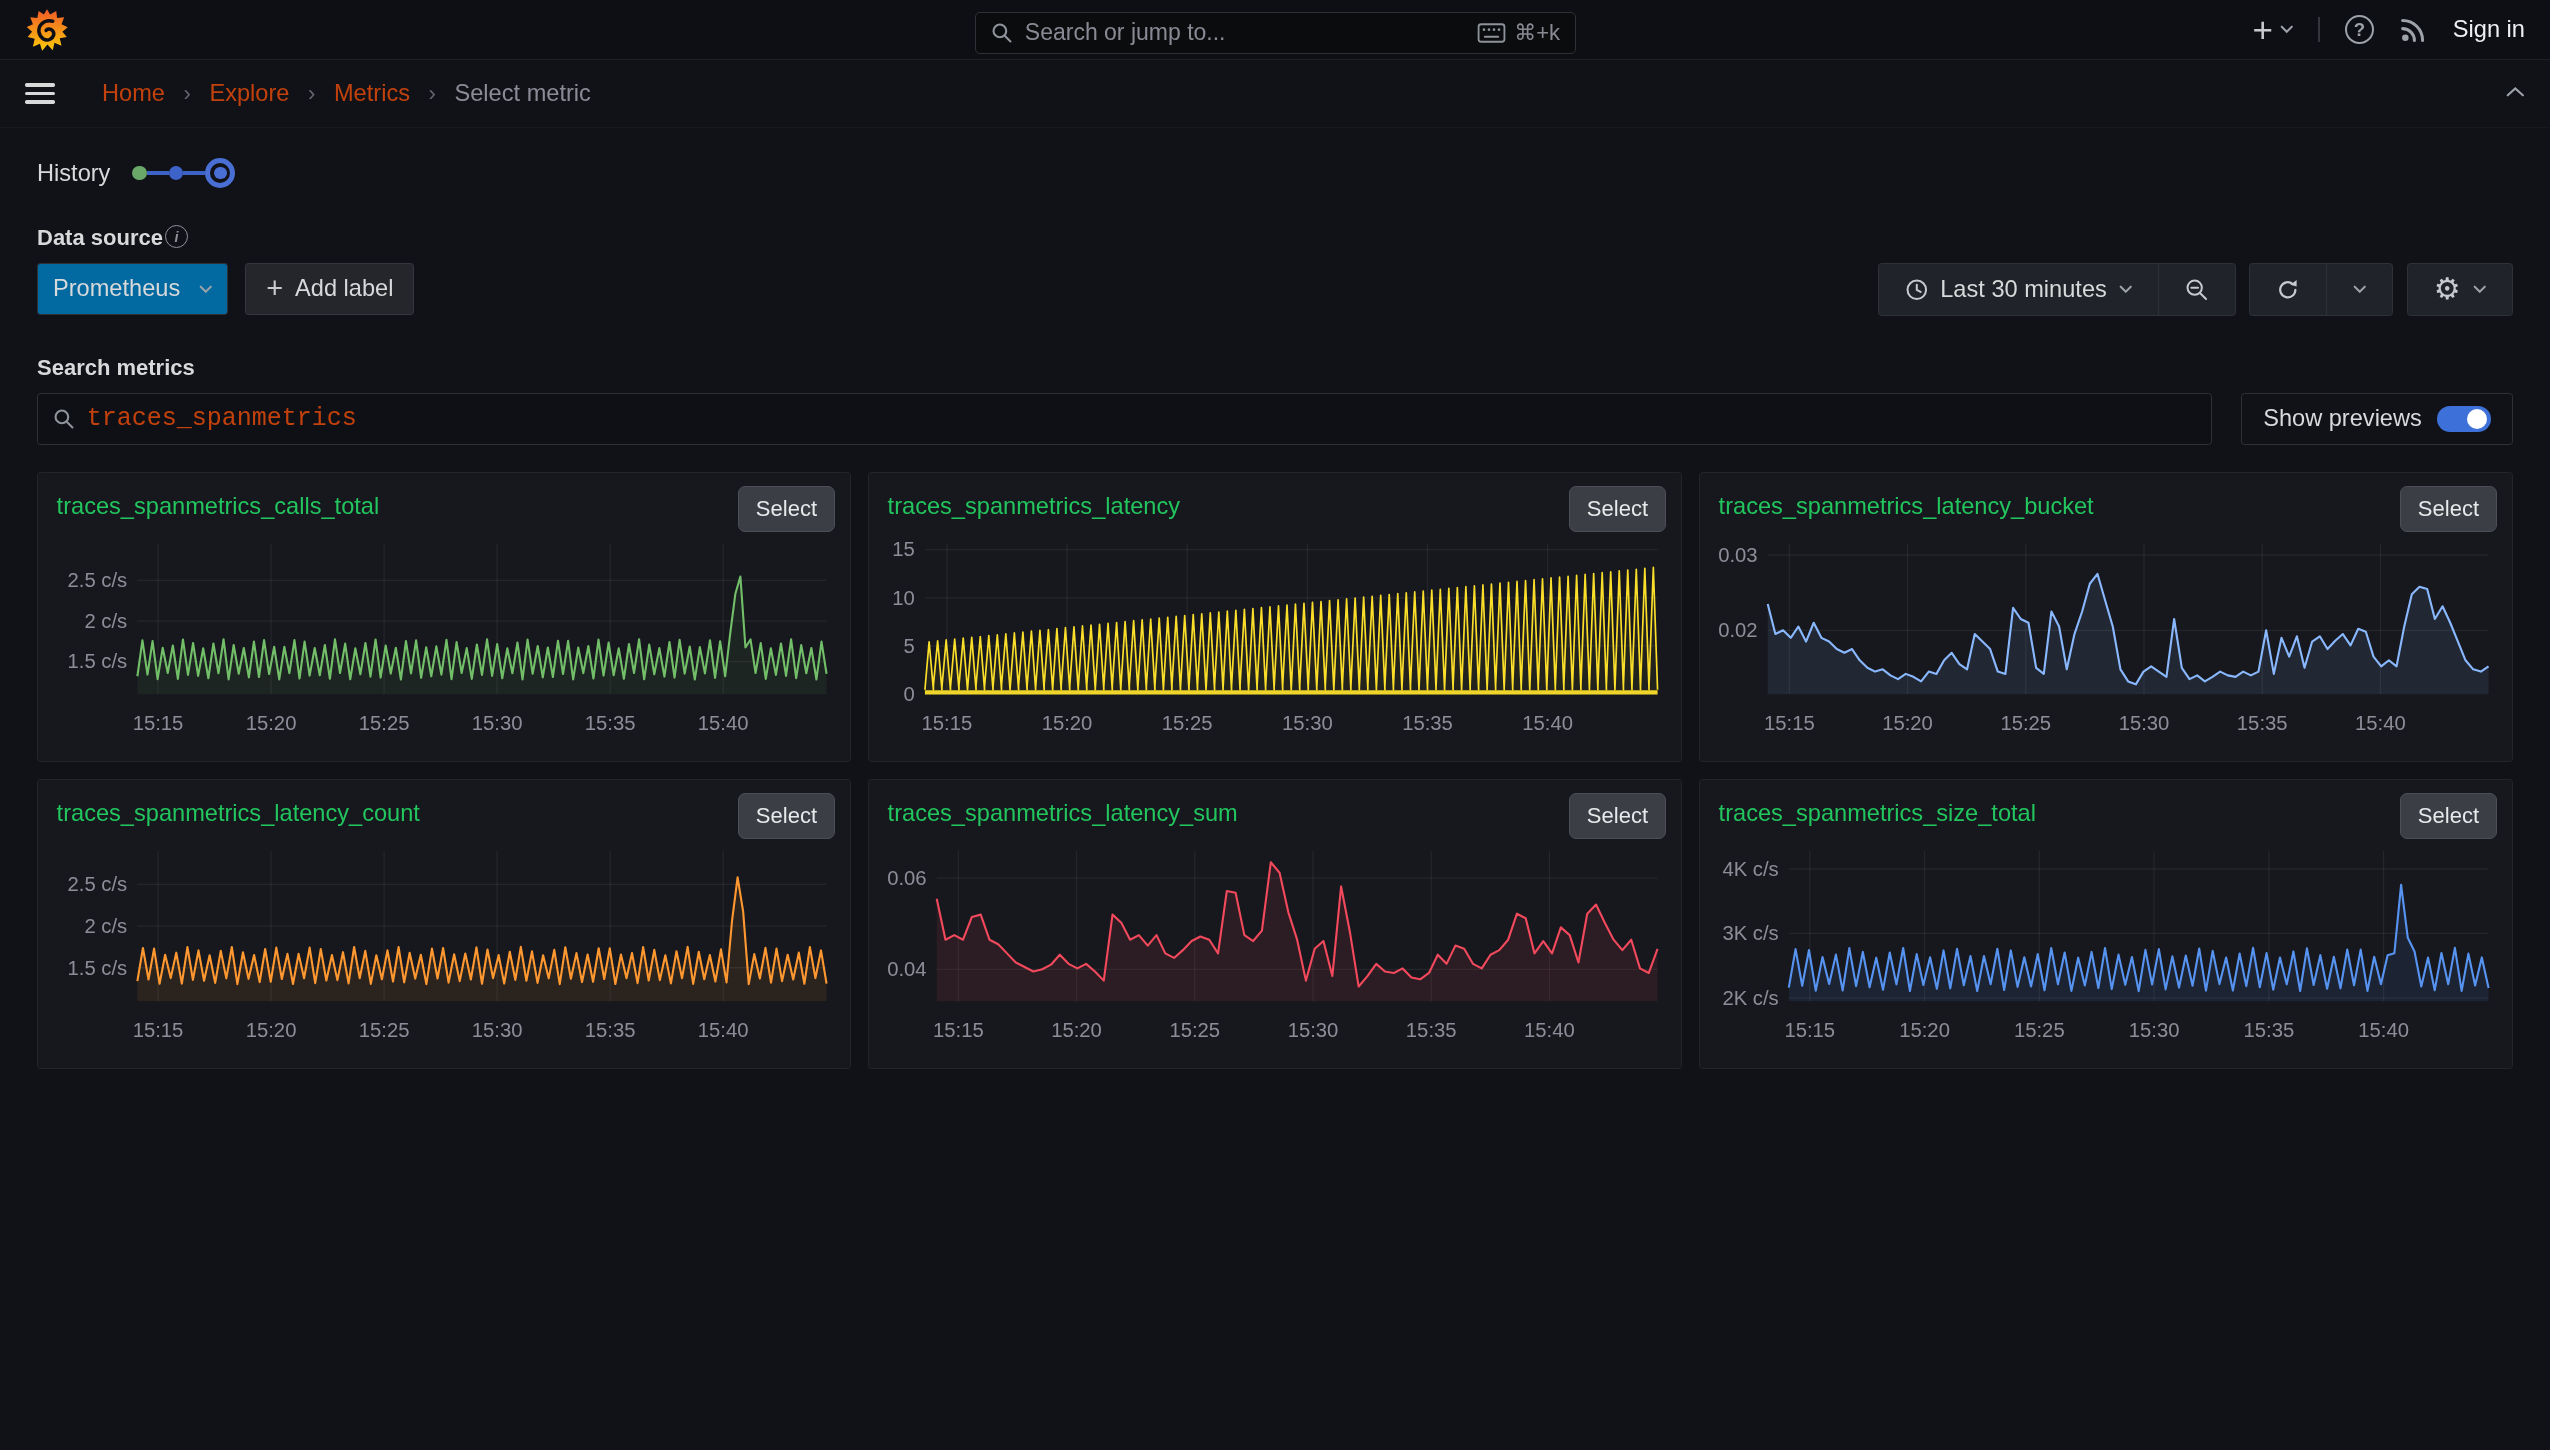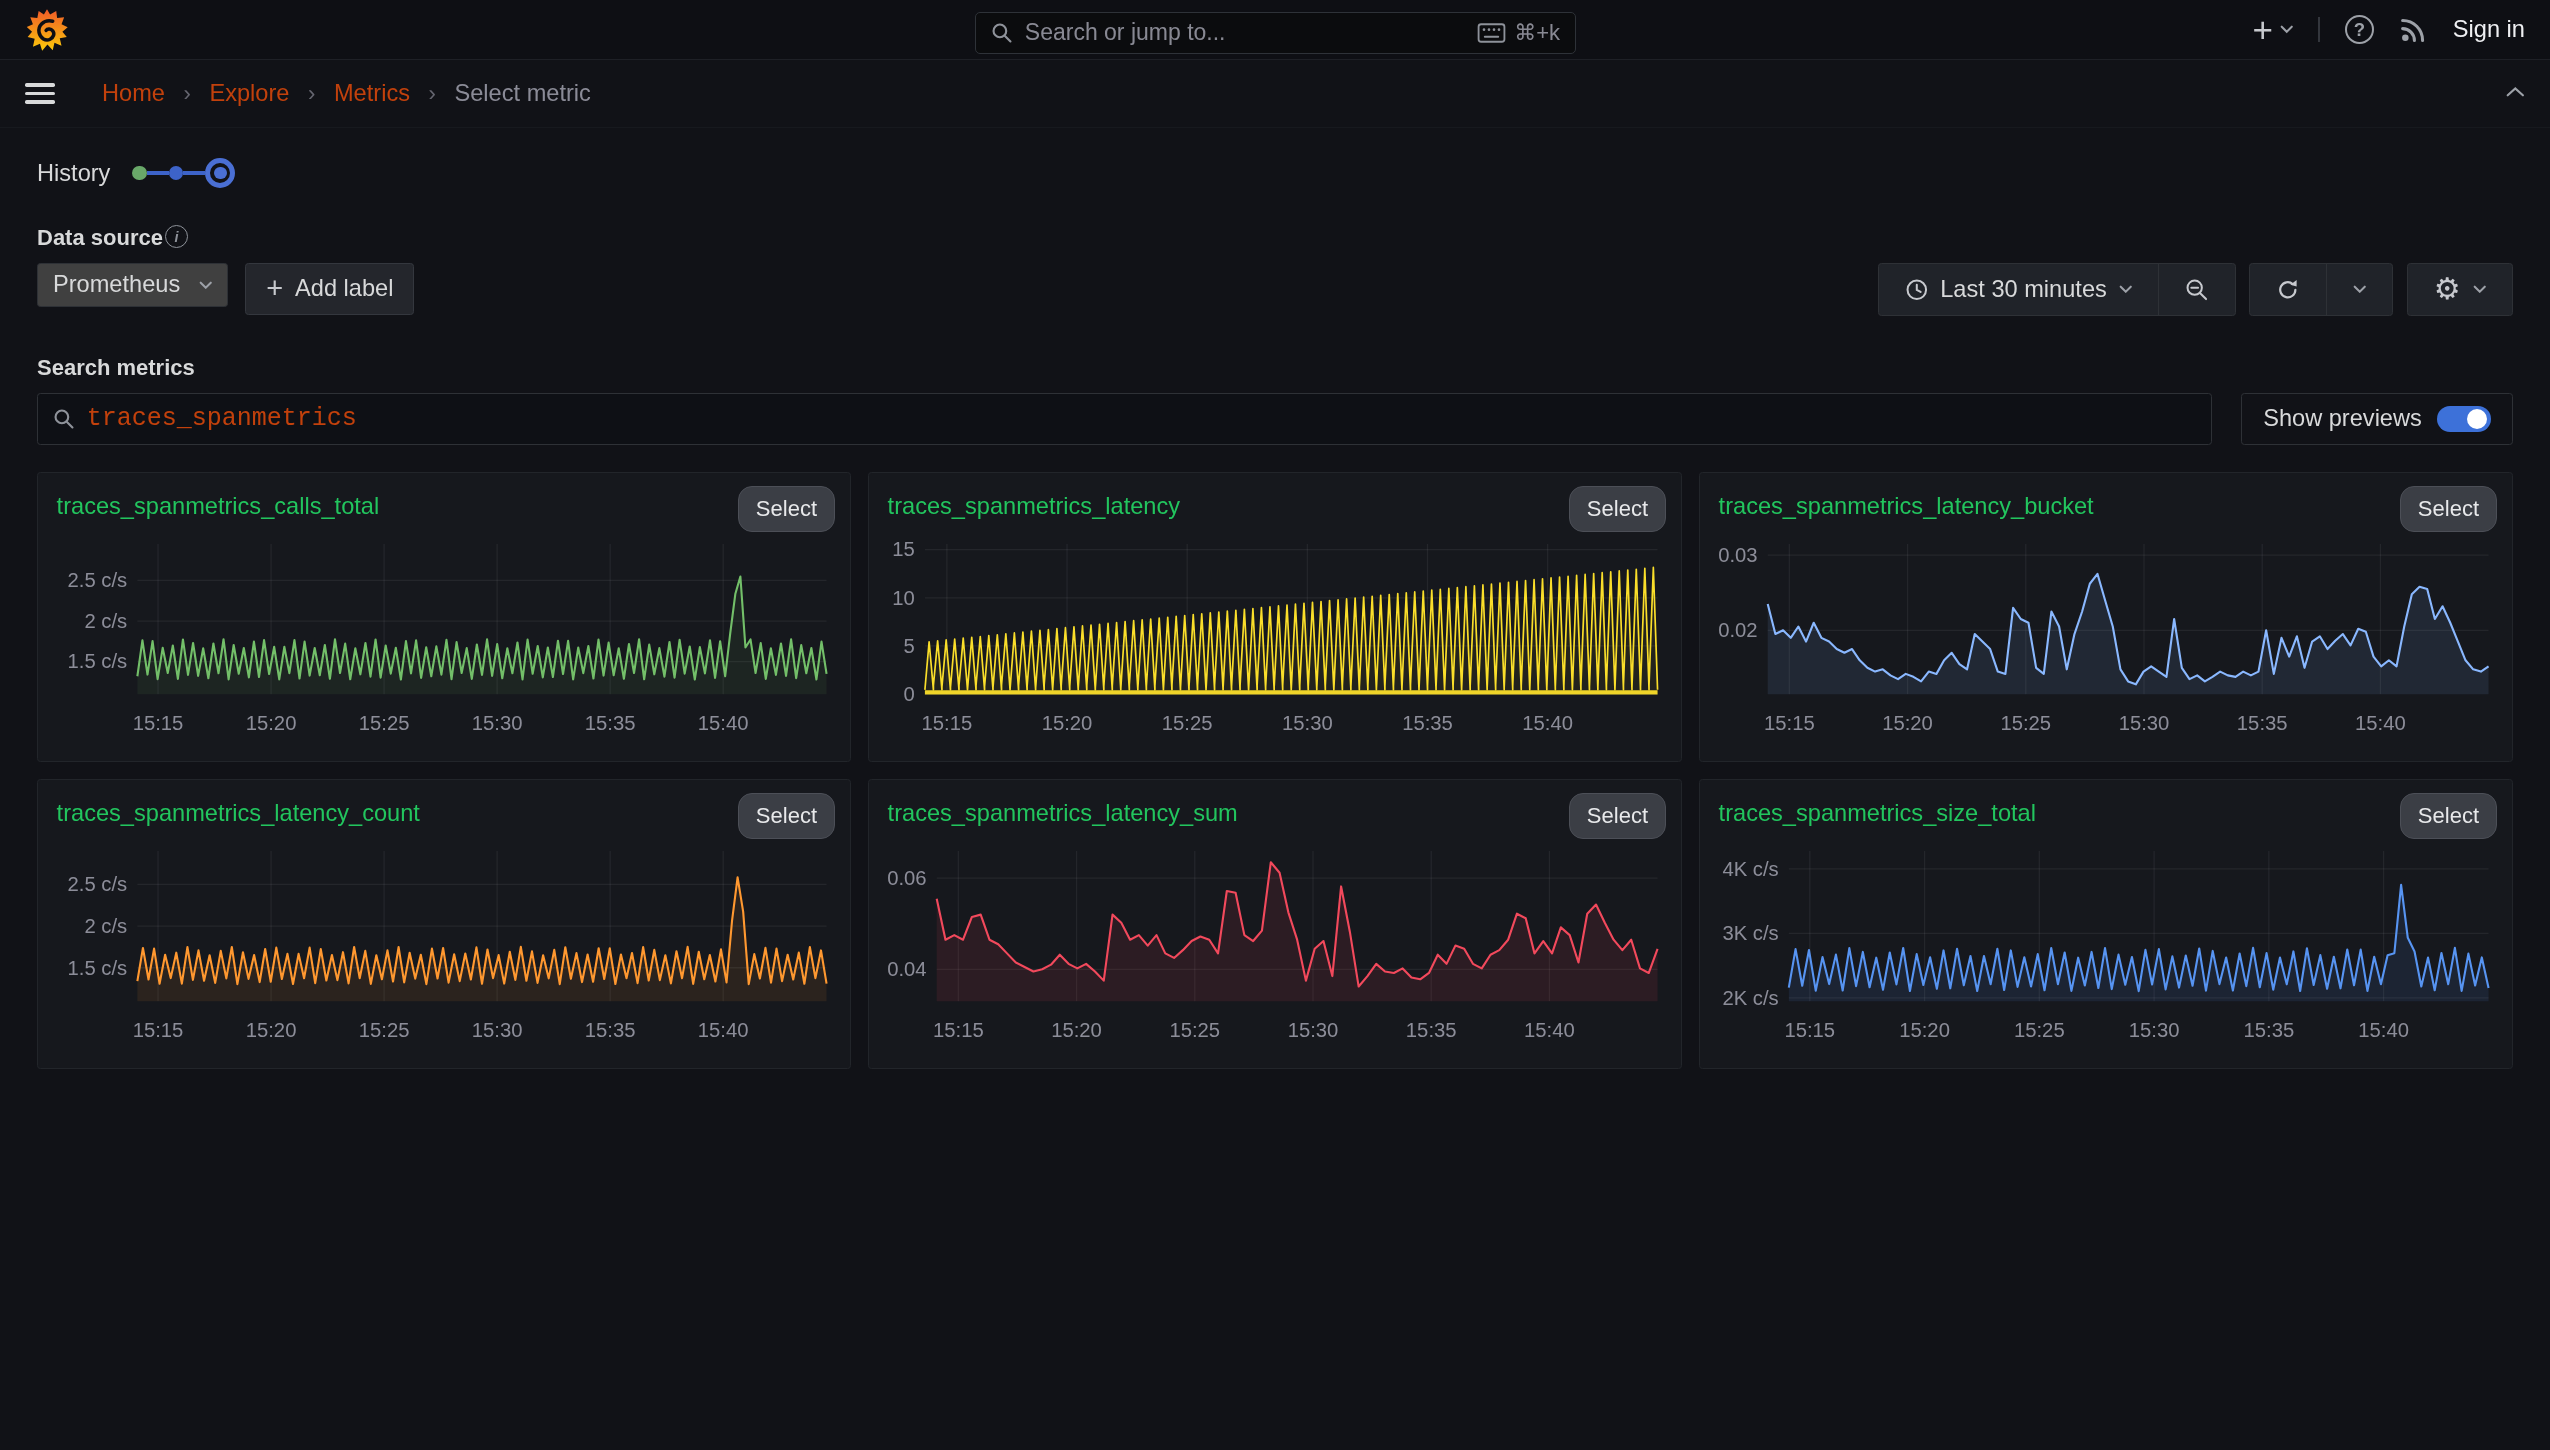--- a/index.html
+++ b/index.html
@@ -40,21 +40,21 @@
   .hist-dot.blue { background:#3D63C9; }
   .hist-link { width:22px; height:3.4px; background:#3D63C9; }
   .hist-ring { width:30px; height:30px; border-radius:50%; border:5px solid #4A6FD4; display:flex; align-items:center; justify-content:center; }
   .hist-ring .core { width:12.7px; height:12.7px; border-radius:50%; background:#4A6FD4; }
 
   .section-label { display:flex; align-items:flex-start; gap:2px; font-size:22px; font-weight:700; color:#D8D9DA; margin-bottom:11.8px; }
   .info-icon { width:23px; height:23px; border-radius:50%; border:1.7px solid #8e929a; color:#8e929a; font-size:14.4px; display:flex; align-items:center; justify-content:center; font-style:italic; font-weight:700; }
 
   .controls-row { display:flex; align-items:flex-start; justify-content:space-between; margin-bottom:39px; }
   .left-controls { display:flex; gap:17px; }
-  .select-box { height:44px; min-width:187px; background:#404040; border:0.8px solid #2e3136; border-radius:3.4px; display:flex; align-items:center; justify-content:space-between; padding:0 15px; font-size:23.6px; cursor:pointer; }
+  .select-box { height:52px; min-width:187px; background:#0369a1; border:0.8px solid #2e3136; border-radius:3.4px; display:flex; align-items:center; justify-content:space-between; padding:0 15px; font-size:23.6px; cursor:pointer; }
   .btn { height:52px; border-radius:3.4px; border:0.8px solid #34373e; background:#24262c; color:#D8D9DA; font-size:23.6px; font-weight:500; display:flex; align-items:center; gap:11.8px; padding:0 20px; cursor:pointer; }
   .btn .plus { font-size:29px; font-weight:300; color:#C7C9CE; }
 
   .right-controls { display:flex; gap:13.5px; }
   .tp-group { display:flex; border:0.8px solid #2e3136; border-radius:3.4px; background:#202329; overflow:hidden; }
   .tp-seg { display:flex; align-items:center; gap:11.8px; padding:0 26px; height:51px; cursor:pointer; font-size:23.6px; font-weight:500; color:#D8D9DA; }
   .tp-seg + .tp-seg { border-left:0.8px solid #2e3136; }
 
   .search-row { display:flex; align-items:center; margin-bottom:27px; gap:29px; }
   .metric-input { flex:1; height:52px; background:#0e1015; border:0.8px solid #2e3136; border-radius:3.4px; display:flex; align-items:center; padding:0 15px; gap:11.8px; cursor:text; }
@@ -62,21 +62,21 @@
   .previews-box { width:272px; height:52px; border:0.8px solid #2e3136; border-radius:3.4px; display:flex; align-items:center; justify-content:center; gap:15px; }
   .previews-box .lbl { font-size:23.6px; color:#D8D9DA; }
   .toggle { width:54px; height:26px; border-radius:13.5px; background:#3D71D9; position:relative; cursor:pointer; }
   .toggle .knob { position:absolute; right:3.4px; top:3px; width:20px; height:20px; border-radius:50%; background:#fff; }
 
   
   .grid { display:grid; grid-template-columns:repeat(3,1fr); gap:17px; }
   .card { height:290px; background:#16181d; border:0.8px solid #22252a; border-radius:3.4px; display:flex; flex-direction:column; }
   .card-head { display:flex; align-items:flex-start; justify-content:space-between; padding:13.5px 15px 0 18.6px; }
   .card-title { font-size:23.6px; font-weight:500; color:#22c55e; padding-top:6.8px; }
-  .select-btn { height:46px; padding:0 17px; background:#3b3e45; border:0.8px solid #4c4f57; border-radius:14px; color:#E8E9EB; font-size:22px; font-weight:500; display:flex; align-items:center; cursor:pointer; }
+  .select-btn { height:46px; padding:0 17px; background:#3b3e45; border:0.8px solid #4c4f57; border-radius:7px; color:#E8E9EB; font-size:22px; font-weight:500; display:flex; align-items:center; cursor:pointer; }
   .card svg.chart { margin:5px 11.8px 0 11.8px; }
   .grid-line { stroke:rgba(204,204,220,0.08); stroke-width:1.5; }
   .tick-text { fill:rgba(204,204,220,0.65); font-size:24px; font-family:"Liberation Sans",sans-serif; }
 </style>
 </head>
 <body>
 
 <div class="topnav">
   <svg class="logo" viewBox="0 0 100 100">
     <defs>

